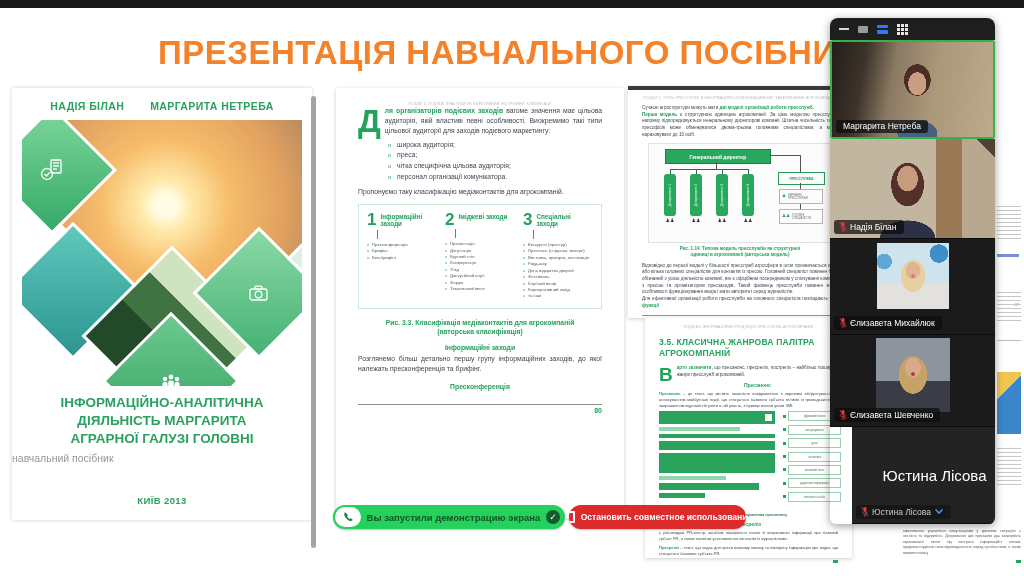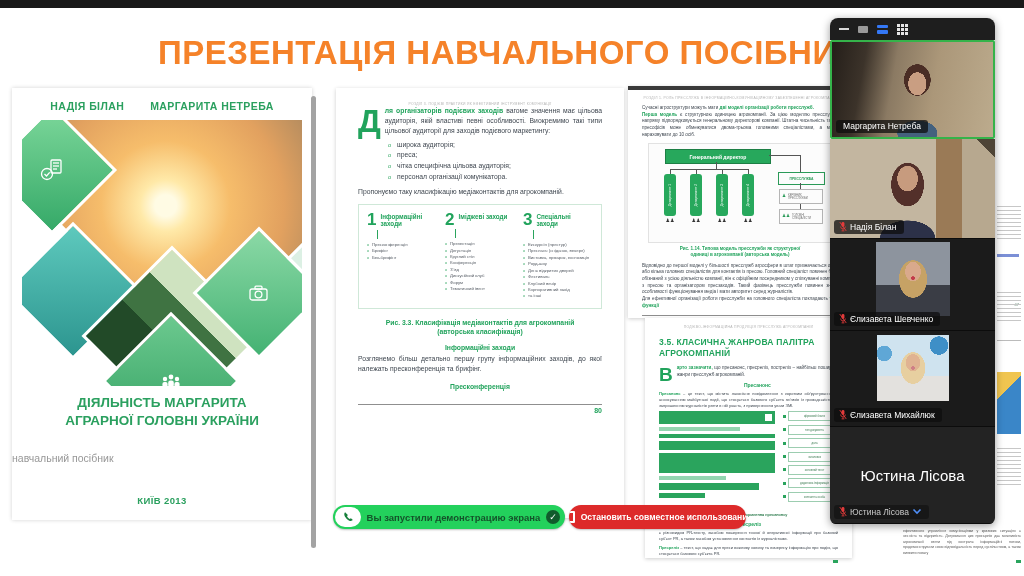--- a/index.html
+++ b/index.html
@@ -131,21 +131,21 @@
         radial-gradient(ellipse 22px 26px at 53% 40%, #4a2d25 60%, rgba(0,0,0,0) 61%),
         radial-gradient(ellipse 32px 20px at 53% 96%, #44617e 62%, rgba(0,0,0,0) 63%),
         linear-gradient(100deg,#241e19 0%,#3c332a 20%,#8b7a63 38%,#ab9779 62%,#bcab8d 100%);}
   .t2{height:100px;
       background:
         radial-gradient(ellipse 17px 21px at 47% 40%, #c79b7e 60%, rgba(0,0,0,0) 61%),
         radial-gradient(ellipse 28px 37px at 47% 46%, #53302a 58%, rgba(0,0,0,0) 59%),
         radial-gradient(ellipse 44px 28px at 47% 100%, #2c3148 62%, rgba(0,0,0,0) 63%),
         linear-gradient(225deg,#4e4436 0 7%,rgba(0,0,0,0) 7%),
         linear-gradient(90deg,#c3b6a0 0 64%,#9a7a56 64% 80%,#b7a88f 80%);}
-  .t3{height:92px;} .t4{height:96px;} .t5{height:97px;background:#232323;}
+  .t3{height:92px;} .t4{height:96px;} .t5{height:97px;background:#232323;margin-left:22px;}
   .ph{position:absolute;left:50%;transform:translateX(-50%);}
   .ph3{top:3px;width:74px;height:74px;
        background:
          radial-gradient(circle 2px at 50% 49%, #c23b4a 90%, rgba(0,0,0,0)),
          radial-gradient(ellipse 13px 16px at 50% 40%, #d9a98c 60%, rgba(0,0,0,0) 61%),
          radial-gradient(ellipse 24px 32px at 50% 50%, #c6a265 58%, rgba(0,0,0,0) 59%),
          linear-gradient(180deg,#8d949e 0 58%,#3a3d45 58%);}
   .ph4{top:4px;width:72px;height:66px;
        background:
          radial-gradient(circle 2px at 50% 50%, #cf7f86 90%, rgba(0,0,0,0)),
@@ -214,22 +214,23 @@
               <circle cx="12" cy="5" r="2.4"></circle>
               <circle cx="18" cy="7" r="2.2"></circle>
             <rect x="3.4" y="10" width="5.2" height="5" rx="2"></rect>
             <rect x="9.2" y="8.6" width="5.6" height="6.4" rx="2.2"></rect>
             <rect x="15.4" y="10" width="5.2" height="5" rx="2"></rect>
           </svg>
         </span>
       </div>
     </div>
     <div class="cover-title">
+      <div>ІНФОРМАЦІЙНО-АНАЛІТИЧНА</div>
       <div>ДІЯЛЬНІСТЬ МАРГАРИТА</div>
-      <div>АГРАРНОЇ ГОЛОВНІ УКРАЇНИ</div>
+      <div>АГРАРНОЇ ГАЛУЗІ ГОЛОВНІ</div>
     </div>
     <div class="cover-sub">навчальний посібник</div>
     <div class="cover-city">КИЇВ 2013</div>
   </div>
   <div class="abs scrollbar"></div>
 
   <div class="abs page pmedia">
     <div class="rhead">РОЗДІЛ 3. ПОДІЄВІ ПРАКТИКИ ЯК ЕФЕКТИВНИЙ ІНСТРУМЕНТ КОМУНІКАЦІЇ</div>
     <div class="body just">
       <span class="dropcap dc-big">Д</span><span class="gb">ля організаторів подієвих заходів</span><span> вагоме значення має цільова аудиторія, якій властиві певні особливості. Виокремимо такі типи цільової аудиторії для  заходів подієвого маркетингу:</span>
@@ -481,44 +482,44 @@
       <span class="nametag">
         <svg width="8" height="11" viewBox="0 0 10 13">
             <rect x="3.2" y="1" width="3.6" height="6" rx="1.8" fill="#e23b3b"></rect>
             <path d="M2 6.5 a3 3 0 0 0 6 0 M5 9.5 v2.5 M3.2 12 h3.6" stroke="#e23b3b" stroke-width="1" fill="none"></path>
             <line x1="1" y1="1" x2="9" y2="12" stroke="#e23b3b" stroke-width="1.2"></line>
           </svg>
         <span>Надія Білан</span>
       </span>
     </div>
 
+    <div class="tile t4">
+      <div class="ph ph4"></div>
+      <span class="nametag">
+        <svg width="8" height="11" viewBox="0 0 10 13">
+            <rect x="3.2" y="1" width="3.6" height="6" rx="1.8" fill="#e23b3b"></rect>
+            <path d="M2 6.5 a3 3 0 0 0 6 0 M5 9.5 v2.5 M3.2 12 h3.6" stroke="#e23b3b" stroke-width="1" fill="none"></path>
+            <line x1="1" y1="1" x2="9" y2="12" stroke="#e23b3b" stroke-width="1.2"></line>
+          </svg>
+        <span>Єлизавета Михайлюк</span>
+      </span>
+    </div>
+
     <div class="tile t3">
       <div class="ph ph3"></div>
       <span class="nametag">
         <svg width="8" height="11" viewBox="0 0 10 13">
             <rect x="3.2" y="1" width="3.6" height="6" rx="1.8" fill="#e23b3b"></rect>
             <path d="M2 6.5 a3 3 0 0 0 6 0 M5 9.5 v2.5 M3.2 12 h3.6" stroke="#e23b3b" stroke-width="1" fill="none"></path>
             <line x1="1" y1="1" x2="9" y2="12" stroke="#e23b3b" stroke-width="1.2"></line>
           </svg>
         <span>Єлизавета Шевченко</span>
       </span>
     </div>
 
-    <div class="tile t4">
-      <div class="ph ph4"></div>
-      <span class="nametag">
-        <svg width="8" height="11" viewBox="0 0 10 13">
-            <rect x="3.2" y="1" width="3.6" height="6" rx="1.8" fill="#e23b3b"></rect>
-            <path d="M2 6.5 a3 3 0 0 0 6 0 M5 9.5 v2.5 M3.2 12 h3.6" stroke="#e23b3b" stroke-width="1" fill="none"></path>
-            <line x1="1" y1="1" x2="9" y2="12" stroke="#e23b3b" stroke-width="1.2"></line>
-          </svg>
-        <span>Єлизавета Михайлюк</span>
-      </span>
-    </div>
-
     <div class="tile t5">
       <div class="bigname">Юстина Лісова</div>
       <span class="nametag">
         <svg width="8" height="11" viewBox="0 0 10 13">
             <rect x="3.2" y="1" width="3.6" height="6" rx="1.8" fill="#e23b3b"></rect>
             <path d="M2 6.5 a3 3 0 0 0 6 0 M5 9.5 v2.5 M3.2 12 h3.6" stroke="#e23b3b" stroke-width="1" fill="none"></path>
             <line x1="1" y1="1" x2="9" y2="12" stroke="#e23b3b" stroke-width="1.2"></line>
           </svg>
         <span>Юстина Лісова</span>
         <svg width="10" height="7" viewBox="0 0 10 7">

